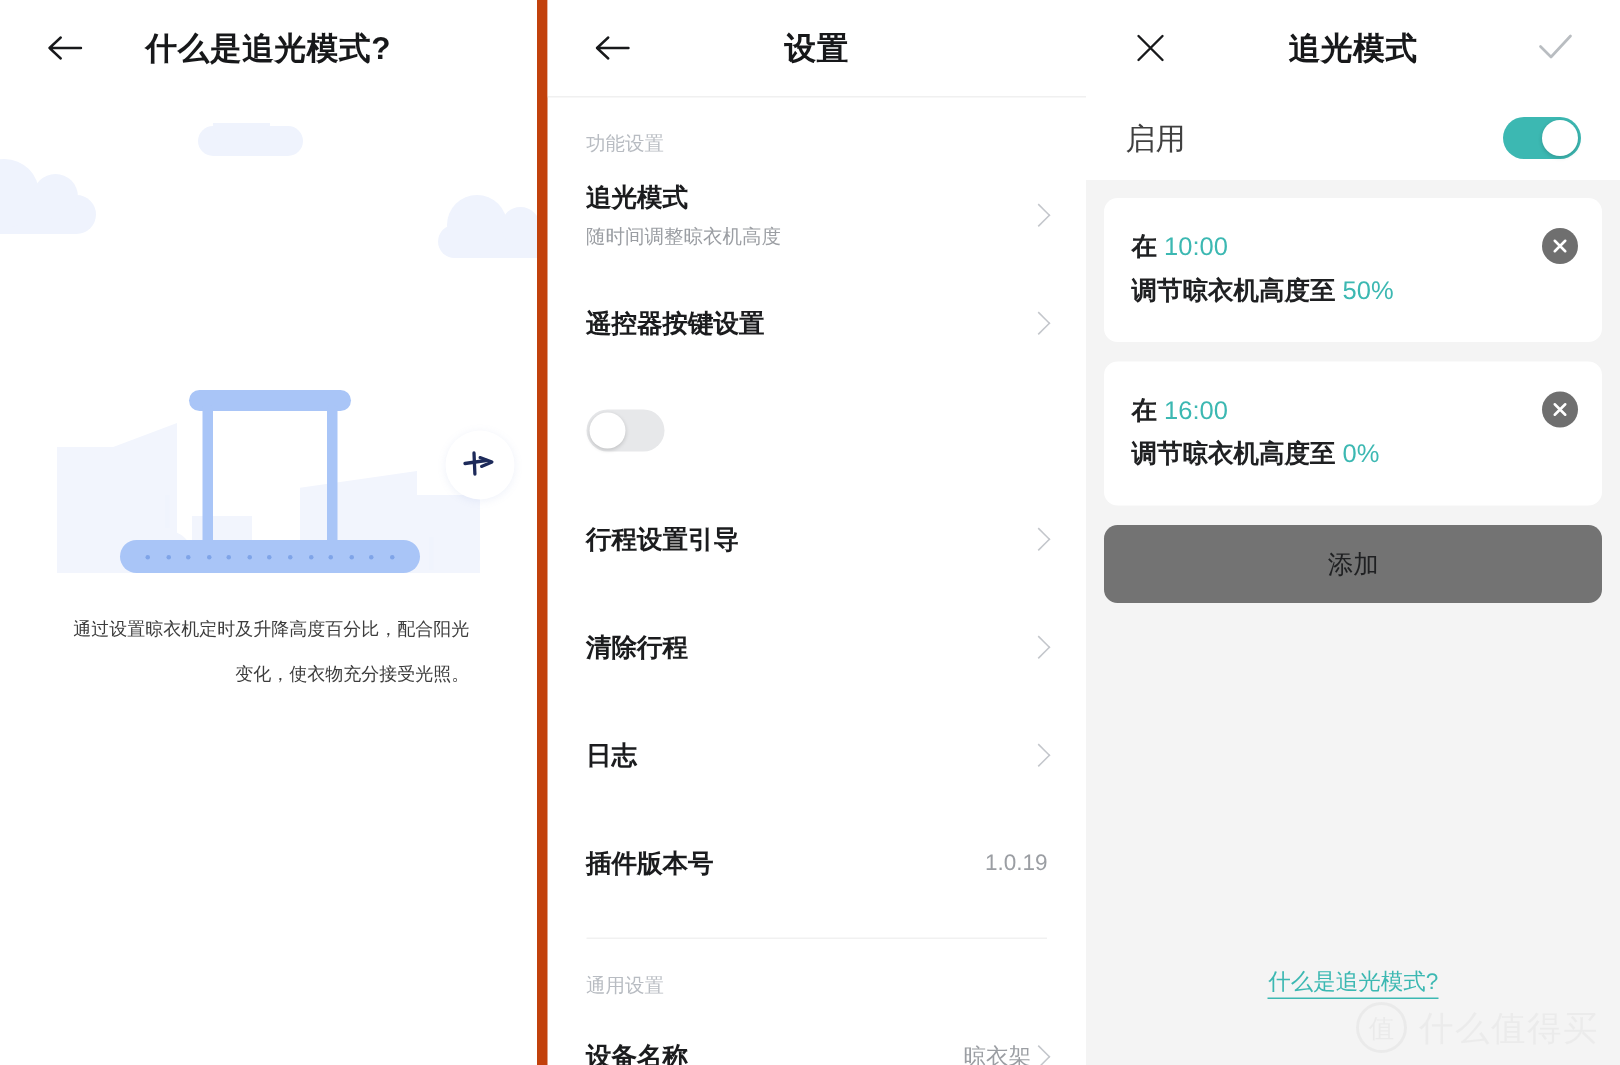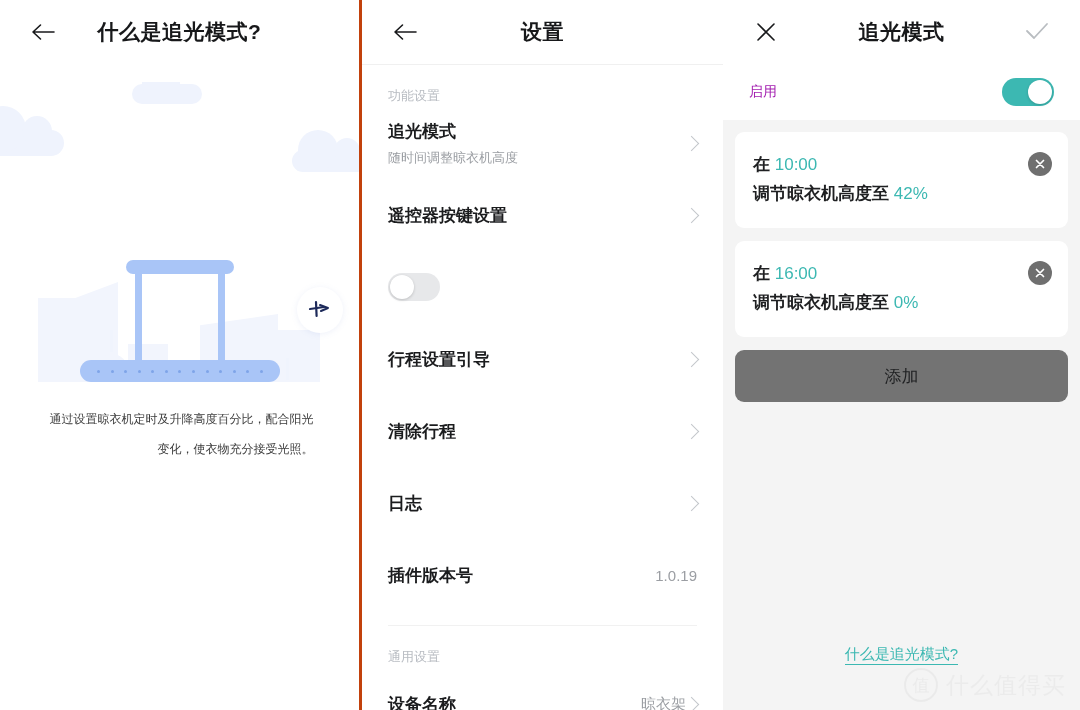--- a/index.html
+++ b/index.html
@@ -22,21 +22,21 @@
     border-radius: 15px;
   }
 
   
   .panel {
     position: relative;
     height: 710px;
     overflow: hidden;
   }
   .panel-left   { width: 360px; background: #ffffff; }
-  .panel-mid    { width: 362px; background: #ffffff; border-left: 3px solid #c2410c; }
+  .panel-mid    { width: 362px; background: #ffffff; border-left: 7px solid #c2410c; }
   .panel-right  { width: 358px; background: #f4f4f4; }
 
   
   .appbar {
     height: 64px;
     position: relative;
     display: flex;
     align-items: center;
     background: #ffffff;
   }
@@ -224,22 +224,22 @@
   }
   .enable-row {
     background: #ffffff;
     height: 56px;
     display: flex;
     align-items: center;
     padding: 0 26px;
   }
   .enable-label {
     flex: 1;
-    font-size: 14px;
-    color: #a21caf;
+    font-size: 20px;
+    color: #404040;
   }
   .sched-area { padding: 12px 12px 0 12px; }
   .card {
     background: #ffffff;
     border-radius: 9px;
     padding: 18px 18px 20px 18px;
     position: relative;
     margin-bottom: 13px;
   }
   .card-line {
@@ -463,21 +463,21 @@
 
     <div class="sched-area">
 
       <div class="card">
         <div class="card-line">
           <span>在</span>
           <span class="accent">10:00</span>
         </div>
         <div class="card-line">
           <span>调节晾衣机高度至</span>
-          <span class="accent">42%</span>
+          <span class="accent">50%</span>
         </div>
         <div class="del-btn">
           <svg width="12" height="12" viewBox="0 0 12 12" aria-hidden="true">
             <path d="M2.5 2.5 L9.5 9.5 M9.5 2.5 L2.5 9.5" stroke="#ffffff" stroke-width="1.7" stroke-linecap="round" fill="none"></path>
           </svg>
         </div>
       </div>
 
       <div class="card">
         <div class="card-line">

